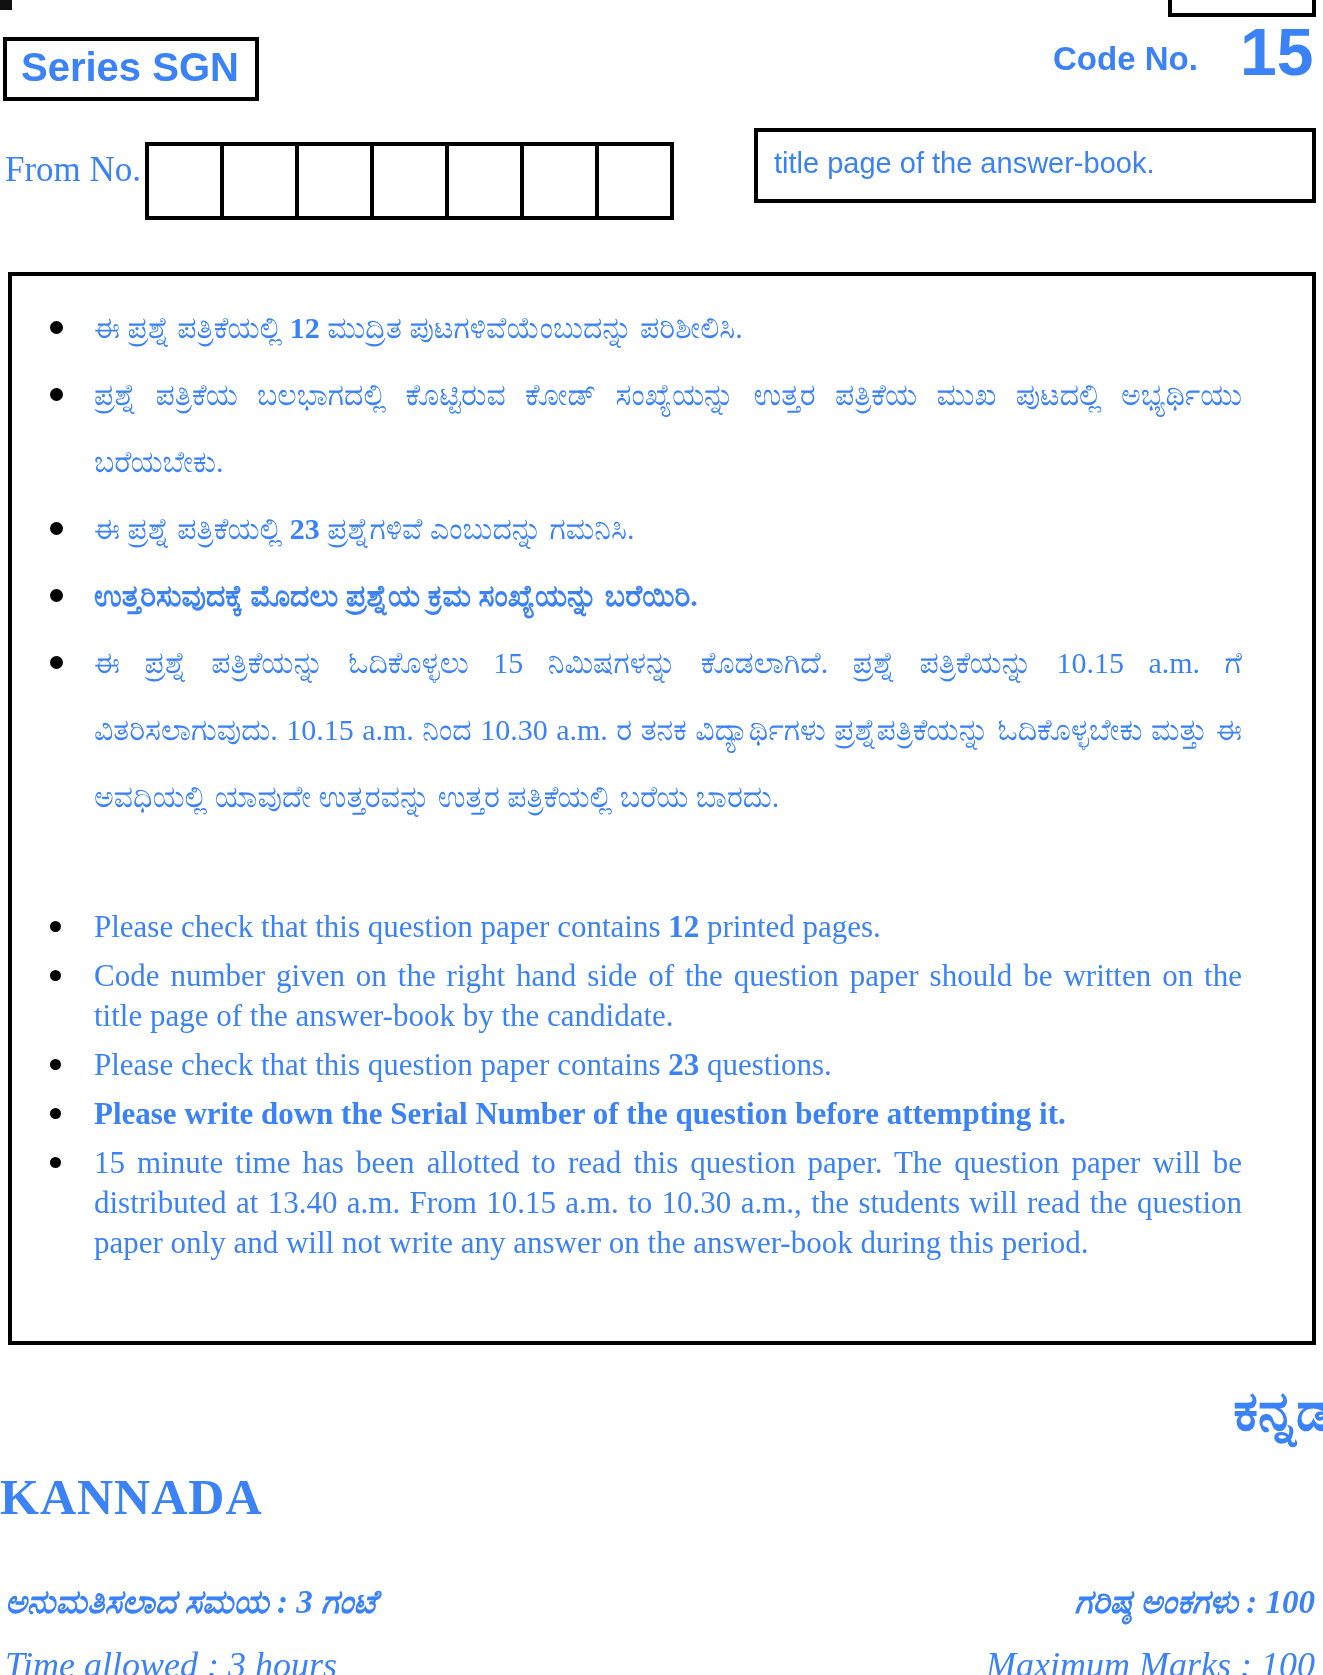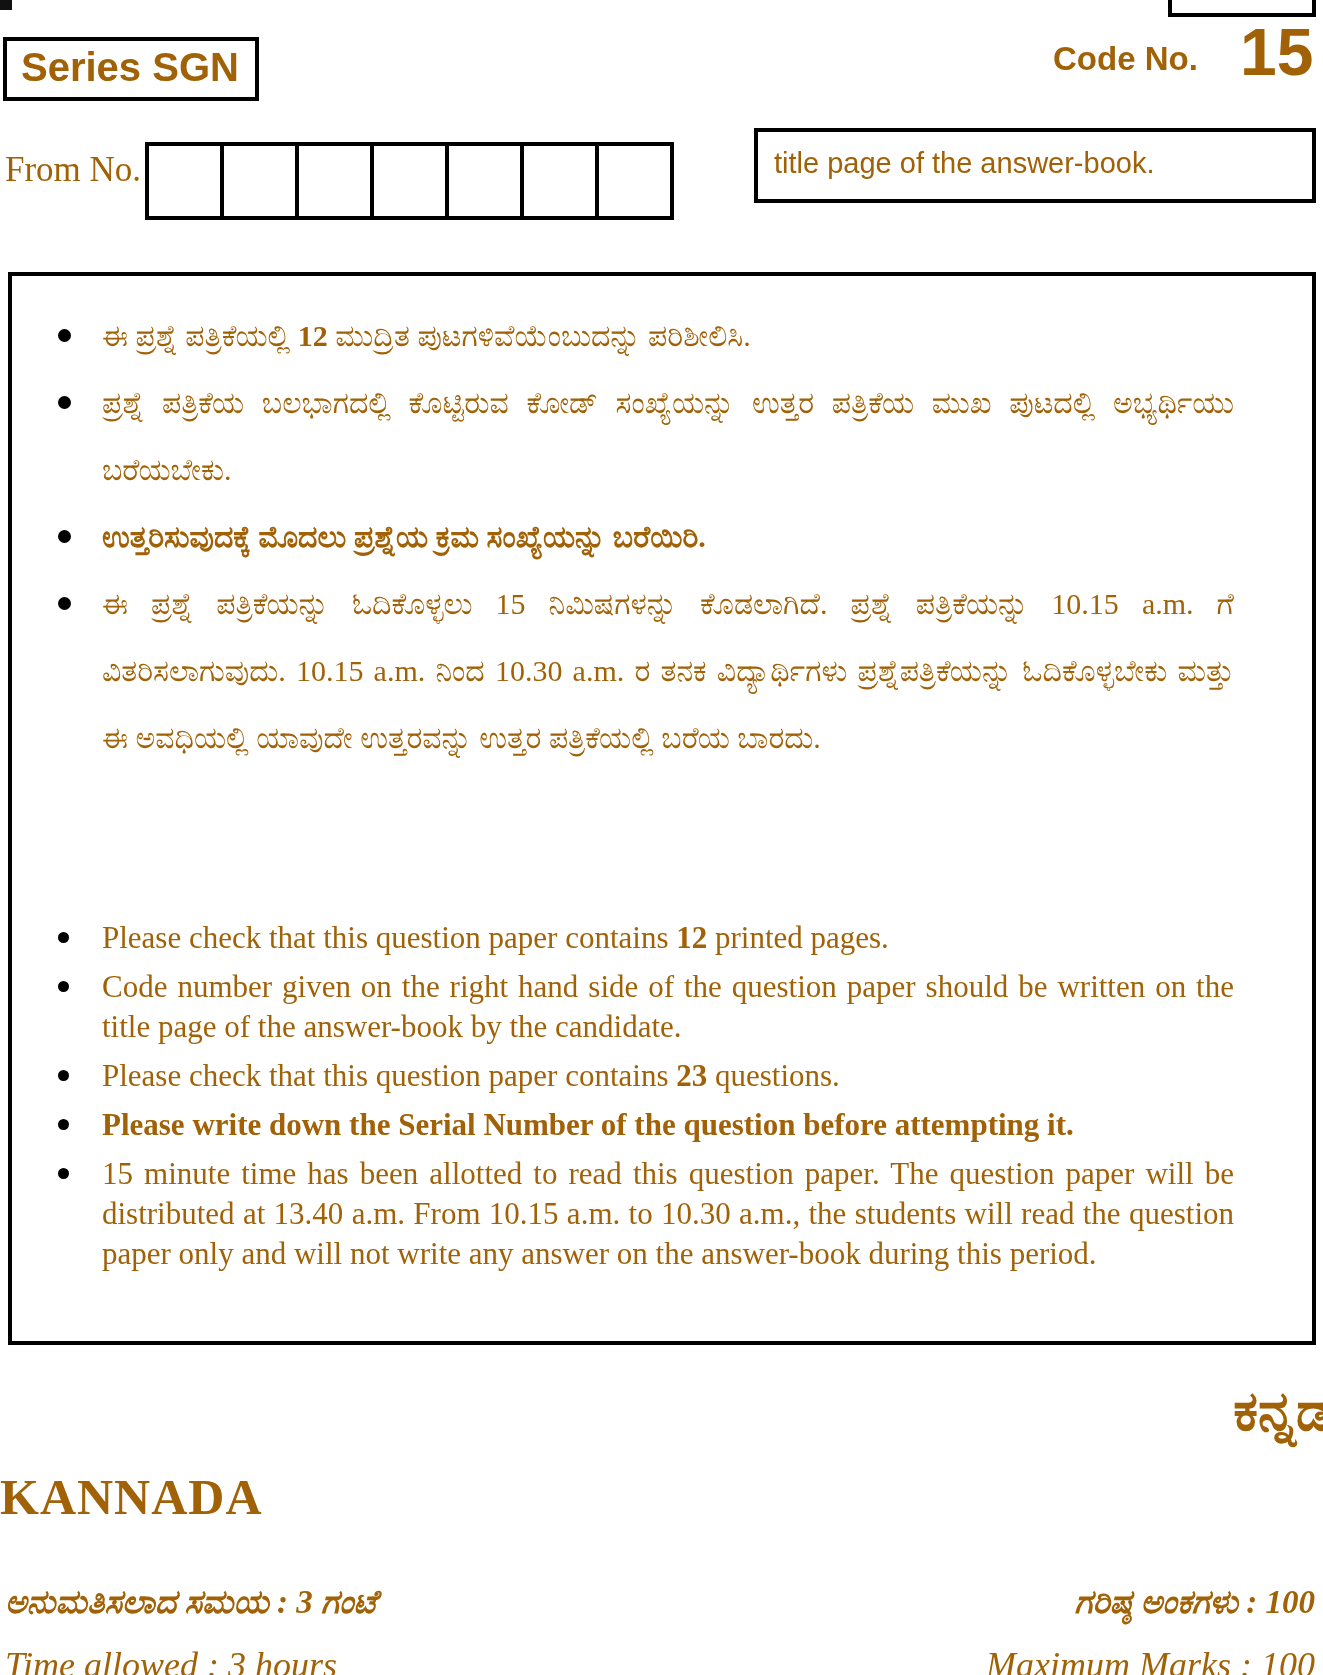--- a/index.html
+++ b/index.html
@@ -1,17 +1,17 @@
 <!DOCTYPE html>
 <html><head>
 <meta charset="utf-8">
 <style>
   html,body{margin:0;padding:0;background:#fff;}
   .page{
-    position:relative;width:1323px;height:1675px;background:#fff;color:#a16207;
+    position:relative;width:1323px;height:1675px;background:#fff;color:#3b82f6;
     overflow:hidden;font-family:"Liberation Serif",serif;
   }
   
   .artifact{position:absolute;left:0;top:0;width:12px;height:10px;background:#111;}
   
   .cutbox{position:absolute;left:1168px;top:0;width:140px;height:13px;
     border:4px solid #000;border-top:none;}
   
   .series-box{position:absolute;left:3px;top:37px;border:4px solid #000;
     padding:3px 16px 7px 14px;font-family:"Liberation Sans",sans-serif;
@@ -27,21 +27,21 @@
     border:4px solid #000;}
   .roll-cell{width:71px;height:70px;border-right:4px solid #000;background:#fff;}
   .roll-cell:last-child{border-right:none;}
   
   .cand-box{position:absolute;left:754px;top:128px;width:562px;box-sizing:border-box;
     border:4px solid #000;padding:10px 14px 14px 16px;
     font-family:"Liberation Sans",sans-serif;font-size:29px;line-height:43px;}
   
   .inst-box{position:absolute;left:8px;top:272px;width:1308px;height:1073px;
     box-sizing:border-box;border:4px solid #000;padding:14px 0 0 0;overflow:hidden;}
-  ul.bullets{list-style:none;margin:12px;padding:0;}
+  ul.bullets{list-style:none;margin:4px;padding:0;}
   ul.bullets li{position:relative;padding-left:78px;padding-right:66px;
     text-align:justify;}
   ul.bullets li::before{content:"";position:absolute;left:34px;border-radius:50%;
     background:#000;}
   ul.kn{min-height:604px;}
   ul.kn li{font-size:30px;line-height:67px;}
   ul.kn li::before{width:13px;height:13px;top:27px;}
   ul.en{margin-top:2px;}
   ul.en li{font-size:31px;line-height:40px;margin-top:9px;}
   ul.en li::before{width:11px;height:11px;top:14px;}
@@ -86,20 +86,21 @@
     </div>
 
   <div class="cand-box">
     <div>title page of the answer-book.</div>
   </div>
 
   <div class="inst-box">
     <ul class="bullets kn">
         <li><span>ಈ ಪ್ರಶ್ನೆ ಪತ್ರಿಕೆಯಲ್ಲಿ </span><b>12</b><span> ಮುದ್ರಿತ ಪುಟಗಳಿವೆಯೆಂಬುದನ್ನು ಪರಿಶೀಲಿಸಿ.</span></li>
         <li><span>ಪ್ರಶ್ನೆ ಪತ್ರಿಕೆಯ ಬಲಭಾಗದಲ್ಲಿ ಕೊಟ್ಟಿರುವ ಕೋಡ್ ಸಂಖ್ಯೆಯನ್ನು ಉತ್ತರ ಪತ್ರಿಕೆಯ ಮುಖ ಪುಟದಲ್ಲಿ ಅಭ್ಯರ್ಥಿಯು ಬರೆಯಬೇಕು.</span></li>
+        <li><span>ಈ ಪ್ರಶ್ನೆ ಪತ್ರಿಕೆಯಲ್ಲಿ </span><b>23</b><span> ಪ್ರಶ್ನೆಗಳಿವೆ ಎಂಬುದನ್ನು ಗಮನಿಸಿ.</span></li>
         <li class="b"><span>ಉತ್ತರಿಸುವುದಕ್ಕೆ ಮೊದಲು ಪ್ರಶ್ನೆಯ ಕ್ರಮ ಸಂಖ್ಯೆಯನ್ನು ಬರೆಯಿರಿ.</span></li>
         <li><span>ಈ ಪ್ರಶ್ನೆ ಪತ್ರಿಕೆಯನ್ನು ಓದಿಕೊಳ್ಳಲು 15 ನಿಮಿಷಗಳನ್ನು ಕೊಡಲಾಗಿದೆ. ಪ್ರಶ್ನೆ ಪತ್ರಿಕೆಯನ್ನು 10.15 a.m. ಗೆ ವಿತರಿಸಲಾಗುವುದು. 10.15 a.m. ನಿಂದ 10.30 a.m. ರ ತನಕ ವಿದ್ಯಾರ್ಥಿಗಳು ಪ್ರಶ್ನೆಪತ್ರಿಕೆಯನ್ನು ಓದಿಕೊಳ್ಳಬೇಕು ಮತ್ತು ಈ ಅವಧಿಯಲ್ಲಿ ಯಾವುದೇ ಉತ್ತರವನ್ನು ಉತ್ತರ ಪತ್ರಿಕೆಯಲ್ಲಿ ಬರೆಯ ಬಾರದು.</span></li>
       </ul>
     <ul class="bullets en">
         <li><span>Please check that this question paper contains </span><b>12</b><span> printed pages.</span></li>
         <li><span>Code number given on the right hand side of the question paper should be written on the title page of the answer-book by the candidate.</span></li>
         <li><span>Please check that this question paper contains </span><b>23</b><span> questions.</span></li>
         <li class="b"><span>Please write down the Serial Number of the question before attempting it.</span></li>
         <li><span>15 minute time has been allotted to read this question paper. The question paper will be distributed at 13.40 a.m. From 10.15 a.m. to 10.30 a.m., the students will read the question paper only and will not write any answer on the answer-book during this period.</span></li>
       </ul>

